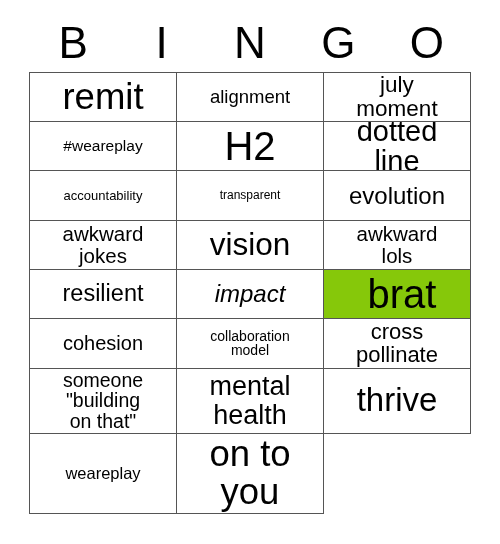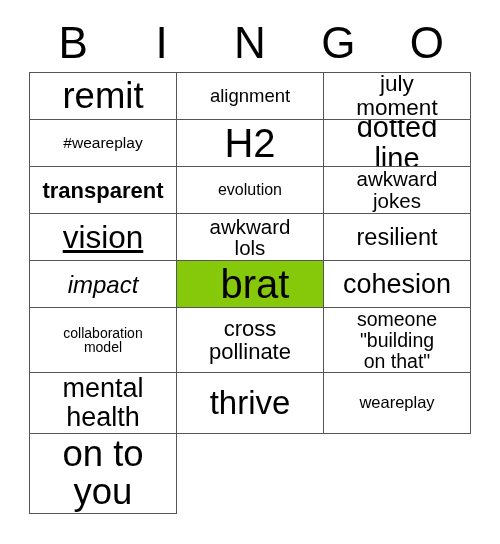--- a/index.html
+++ b/index.html
@@ -112,49 +112,52 @@
       </div>
     <div class="cell">
         <span class="cell-text" style="font-size: 40px;">H2</span>
       </div>
 
     <div class="cell">
         <span class="cell-text" style="font-size: 29px;">dotted
 line</span>
       </div>
     <div class="cell">
-        <span class="cell-text" style="font-size: 22px; font-weight: bold;">transparent</span>
+        <span class="cell-text" style="font-size: 13px;">accountability</span>
       </div>
     <div class="cell">
-        <span class="cell-text" style="font-size: 16px;">evolution</span>
+        <span class="cell-text" style="font-size: 12px;">transparent</span>
+      </div>
+    <div class="cell">
+        <span class="cell-text" style="font-size: 24px;">evolution</span>
       </div>
     <div class="cell">
         <span class="cell-text" style="font-size: 20.5px;">awkward
 jokes</span>
       </div>
 
     <div class="cell">
-        <span class="cell-text" style="font-size: 31.5px; text-decoration: underline;">vision</span>
+        <span class="cell-text" style="font-size: 31.5px;">vision</span>
       </div>
     <div class="cell">
         <span class="cell-text" style="font-size: 20.5px;">awkward
 lols</span>
       </div>
     <div class="cell">
         <span class="cell-text" style="font-size: 23.5px;">resilient</span>
       </div>
 
     <div class="cell">
         <span class="cell-text" style="font-size: 24px; font-style: italic;">impact</span>
       </div>
     <div class="cell marked" style="background: rgb(134, 200, 10);">
         <span class="cell-text" style="font-size: 40px;">brat</span>
       </div>
     <div class="cell">
-        <span class="cell-text" style="font-size: 27px;">cohesion</span>
+        <span class="cell-text" style="font-size: 20px;">cohesion</span>
       </div>
     <div class="cell">
         <span class="cell-text" style="font-size: 14px;">collaboration
 model</span>
       </div>
     <div class="cell">
         <span class="cell-text" style="font-size: 22px;">cross
 pollinate</span>
       </div>
 

